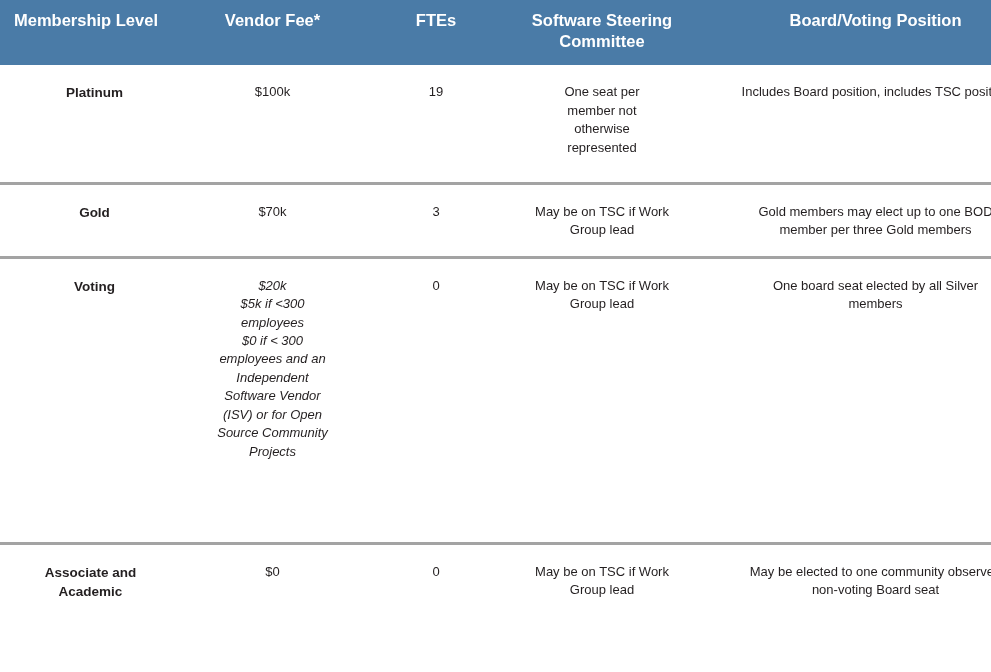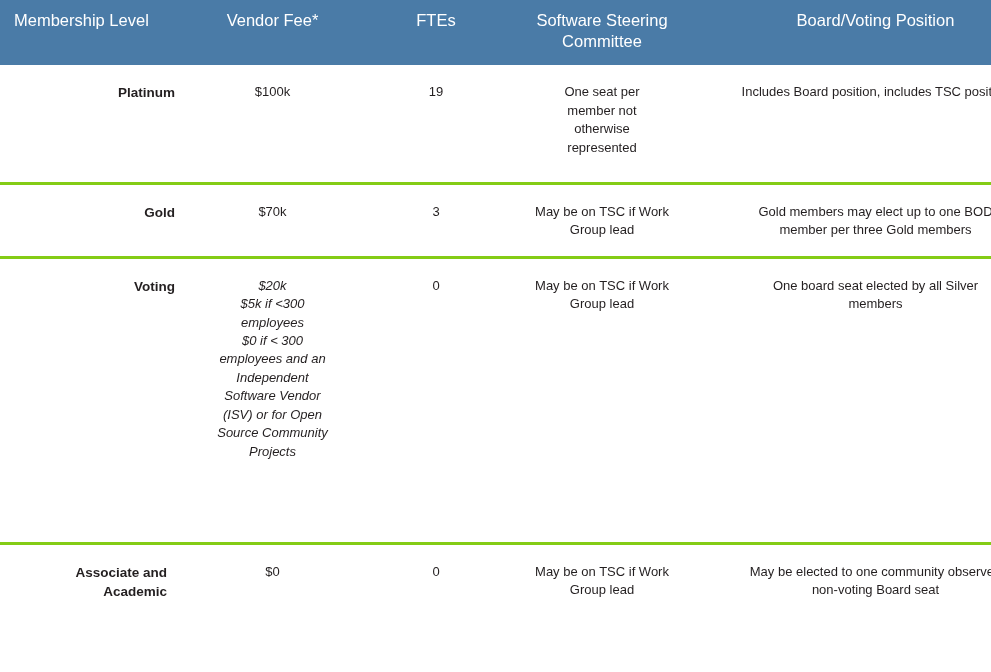--- a/index.html
+++ b/index.html
@@ -16,43 +16,43 @@
   }
   table.membership-table {
     border-collapse: collapse;
     width: 991px;
     table-layout: fixed;
   }
   table.membership-table thead th {
     background: #4a7ba7;
     color: #ffffff;
     font-size: 16.5px;
-    font-weight: normal;
+    font-weight: bold;
     text-align: center;
     vertical-align: top;
     padding: 10px 6px 14px 6px;
     line-height: 1.25;
   }
   table.membership-table thead th.col-level {
     text-align: left;
     padding-left: 14px;
   }
   table.membership-table tbody td {
     font-size: 13px;
     text-align: center;
     vertical-align: top;
     padding: 18px 10px 16px 10px;
     line-height: 1.42;
-    border-top: 3px solid #84cc16;
+    border-top: 3px solid #a3a3a3;
   }
   table.membership-table tbody tr:first-child td {
     border-top: none;
   }
   table.membership-table tbody td.cell-level {
-    text-align: right;
+    text-align: center;
     font-weight: bold;
     font-size: 13.5px;
     padding-left: 14px;
   }
   .col-level   { width: 165px; }
   .col-fee     { width: 163px; }
   .col-ftes    { width: 140px; }
   .col-tsc     { width: 168px; }
   .col-board   { width: 355px; }
   .multiline { white-space: normal; }

